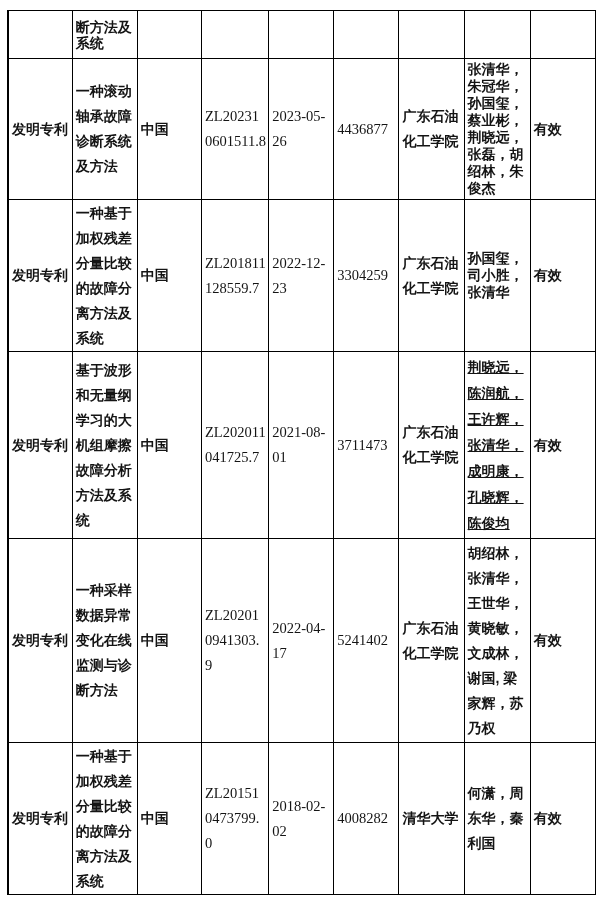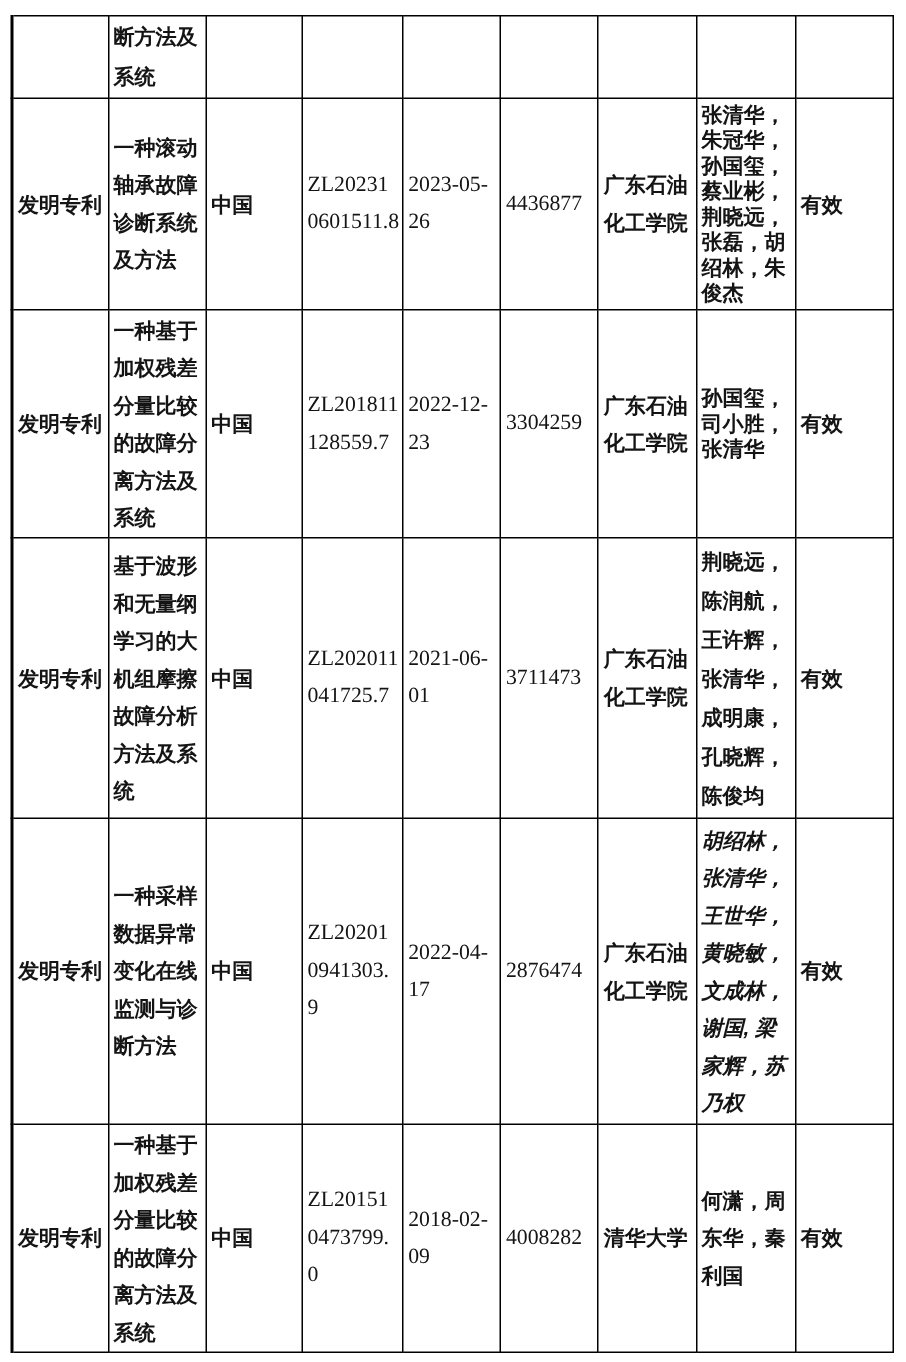--- a/index.html
+++ b/index.html
@@ -54,25 +54,25 @@
     line-height: 25px;
   }
   
   tr:nth-child(1) { height: 48px; }
   tr:nth-child(2) { height: 141px; }
   tr:nth-child(3) { height: 152px; }
   tr:nth-child(4) { height: 187px; }
   tr:nth-child(5) { height: 204px; }
   tr:nth-child(6) { height: 152px; }
   
-  tr:nth-child(1) td:nth-child(2) { line-height: 27px; margin-left: 41px; }
+  tr:nth-child(1) td:nth-child(2) { line-height: 16px; margin-left: 41px; }
   tr:nth-child(2) td:nth-child(8),
   tr:nth-child(3) td:nth-child(8) { line-height: 17px; }
-  tr:nth-child(4) td:nth-child(8) { line-height: 26px; }
-  tr:nth-child(5) td:nth-child(8) { line-height: 25px; font-style: italic; }
+  tr:nth-child(4) td:nth-child(8) { line-height: 26px; text-decoration: underline; }
+  tr:nth-child(5) td:nth-child(8) { line-height: 25px; }
 </style>
 </head>
 <body>
 
 <div class="page">
   <table class="patents">
     <colgroup>
       <col class="c1">
         <col class="c2">
         <col class="c3">
@@ -115,43 +115,43 @@
           <td>3304259</td>
           <td>广东石油化工学院</td>
           <td>孙国玺，司小胜，张清华</td>
           <td>有效</td>
         </tr>
         <tr>
           <td>发明专利</td>
           <td>基于波形和无量纲学习的大机组摩擦故障分析方法及系统</td>
           <td>中国</td>
           <td>ZL202011041725.7</td>
-          <td>2021-06-01</td>
+          <td>2021-08-01</td>
           <td>3711473</td>
           <td>广东石油化工学院</td>
           <td>荆晓远，陈润航，王许辉，张清华，成明康，孔晓辉，陈俊均</td>
           <td>有效</td>
         </tr>
         <tr>
           <td>发明专利</td>
           <td>一种采样数据异常变化在线监测与诊断方法</td>
           <td>中国</td>
           <td>ZL202010941303.9</td>
           <td>2022-04-17</td>
-          <td>2876474</td>
+          <td>5241402</td>
           <td>广东石油化工学院</td>
           <td>胡绍林，张清华，王世华，黄晓敏，文成林，谢国, 梁家辉，苏乃权</td>
           <td>有效</td>
         </tr>
         <tr>
           <td>发明专利</td>
           <td>一种基于加权残差分量比较的故障分离方法及系统</td>
           <td>中国</td>
           <td>ZL201510473799.0</td>
-          <td>2018-02-09</td>
+          <td>2018-02-02</td>
           <td>4008282</td>
           <td>清华大学</td>
           <td>何潇，周东华，秦利国</td>
           <td>有效</td>
         </tr>
       </tbody>
   </table>
 </div>
 
 </body></html>

